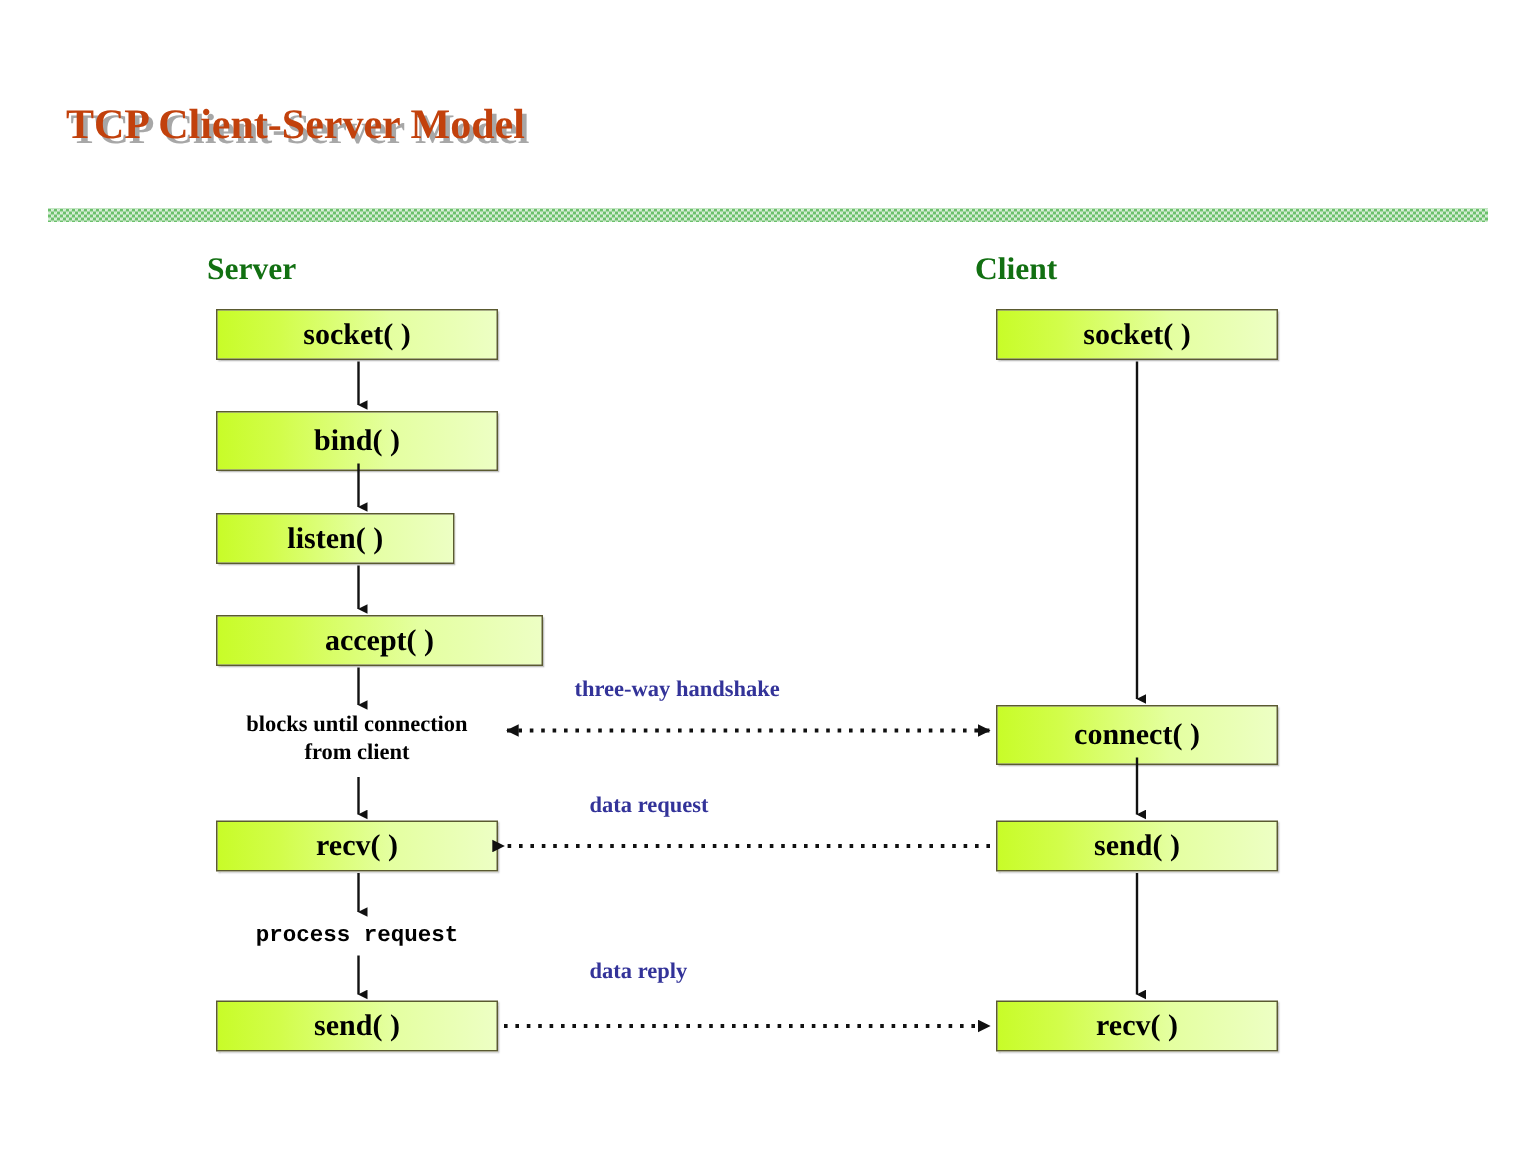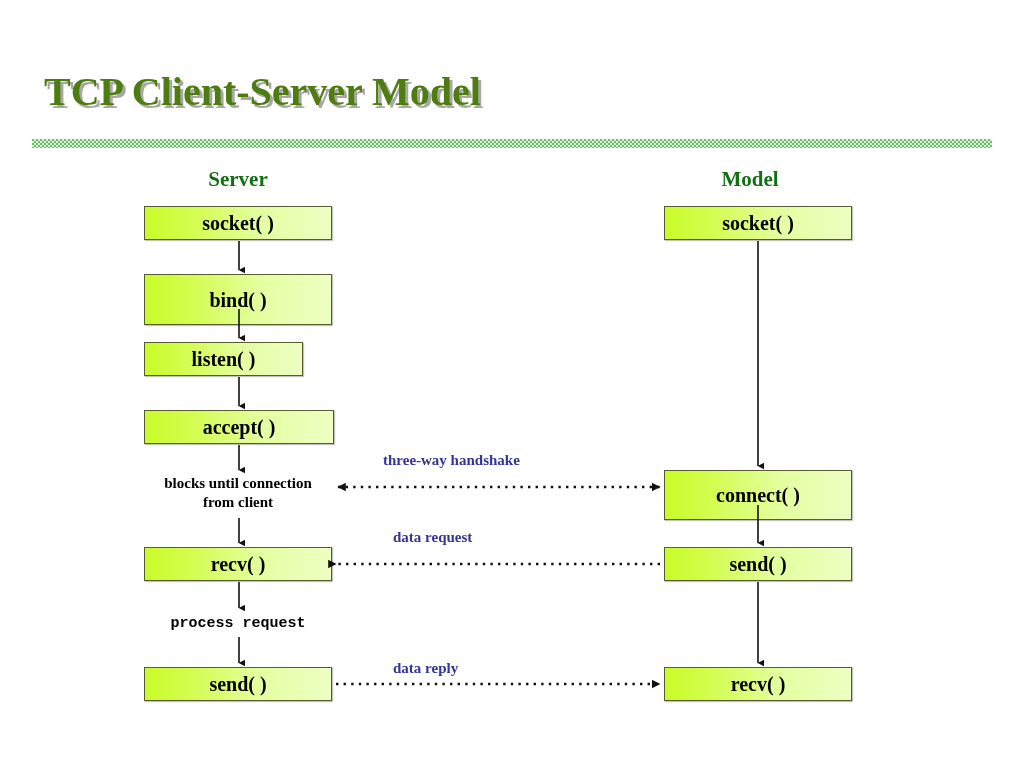--- a/index.html
+++ b/index.html
@@ -14,23 +14,23 @@
     position: relative;
     overflow: hidden;
     font-family: "Liberation Serif", "DejaVu Serif", serif;
   }
 
   
   #slide-title {
     position: absolute;
     left: 44px;
     top: 68px;
-    font-size: 40px;
-    font-weight: bold;
-    color: #4d7c0f;
+    font-size: 28px;
+    font-weight: bold;
+    color: #c2410c;
     letter-spacing: 0px;
     text-shadow: 3px 3px 0 rgba(120,120,120,0.65);
     white-space: nowrap;
   }
 
   
   #title-rule {
     position: absolute;
     left: 32px;
     top: 139px;
@@ -43,21 +43,21 @@
     background-size: 4px 4px;
     background-position: 0 0, 2px 2px;
   }
 
   
   .col-header {
     position: absolute;
     font-size: 21px;
     font-weight: bold;
     color: #127012;
-    text-align: center;
+    text-align: left;
     white-space: nowrap;
   }
   #header-server { left: 138px; top: 167px; width: 200px; }
   #header-client { left: 650px; top: 167px; width: 200px; }
 
   
   .proc-box {
     position: absolute;
     box-sizing: border-box;
     border: 1px solid #5a5a30;
@@ -109,51 +109,51 @@
 </style>
 </head>
 <body>
 
 <div id="slide-title">TCP Client-Server Model</div>
 
 <div id="title-rule"></div>
 
 <div class="col-header" id="header-server">Server</div>
 
-<div class="col-header" id="header-client">Model</div>
+<div class="col-header" id="header-client">Client</div>
 
 <div class="proc-box" style="left:144px; top:206px; width:188px; height:34px;">
   <span>socket( )</span>
 </div>
 
-<div class="proc-box" style="left:144px; top:274px; width:188px; height:51px;">
+<div class="proc-box" style="left:144px; top:274px; width:188px; height:40px;">
   <span>bind( )</span>
 </div>
 
 <div class="proc-box" style="left:144px; top:342px; width:159px; height:34px;">
   <span>listen( )</span>
 </div>
 
-<div class="proc-box" style="left:144px; top:410px; width:190px; height:34px;">
+<div class="proc-box" style="left:144px; top:410px; width:218px; height:34px;">
   <span>accept( )</span>
 </div>
 
 <div class="proc-box" style="left:144px; top:547px; width:188px; height:34px;">
   <span>recv( )</span>
 </div>
 
 <div class="proc-box" style="left:144px; top:667px; width:188px; height:34px;">
   <span>send( )</span>
 </div>
 
 <div class="proc-box" style="left:664px; top:206px; width:188px; height:34px;">
   <span>socket( )</span>
 </div>
 
-<div class="proc-box" style="left:664px; top:470px; width:188px; height:50px;">
+<div class="proc-box" style="left:664px; top:470px; width:188px; height:40px;">
   <span>connect( )</span>
 </div>
 
 <div class="proc-box" style="left:664px; top:547px; width:188px; height:34px;">
   <span>send( )</span>
 </div>
 
 <div class="proc-box" style="left:664px; top:667px; width:188px; height:34px;">
   <span>recv( )</span>
 </div>
@@ -164,21 +164,21 @@
 </div>
 
 <div class="note" style="left:138px; top:615px; width:200px;font-family:Liberation Mono, monospace;">
   <div>process request</div>
 </div>
 
 <div class="msg-label" style="left:383px; top:452px; width:230px;">three-way handshake</div>
 
 <div class="msg-label" style="left:393px; top:529px; width:215px;">data request</div>
 
-<div class="msg-label" style="left:393px; top:660px; width:215px;">data reply</div>
+<div class="msg-label" style="left:393px; top:640px; width:215px;">data reply</div>
 
 <svg id="arrow-layer" viewBox="0 0 1024 768" xmlns="http://www.w3.org/2000/svg">
   <defs>
     <marker id="head-down" markerWidth="7" markerHeight="7" refX="3.2" refY="6" orient="auto" markerUnits="userSpaceOnUse">
       <path d="M0,0 L6.4,0 L3.2,6.4 Z" fill="#111111"></path>
     </marker>
     <marker id="head-right" markerWidth="9" markerHeight="9" refX="8" refY="4.2" orient="auto" markerUnits="userSpaceOnUse">
       <path d="M0,0 L8.4,4.2 L0,8.4 Z" fill="#111111"></path>
     </marker>
     <marker id="head-left" markerWidth="9" markerHeight="9" refX="0.6" refY="4.2" orient="auto" markerUnits="userSpaceOnUse">

